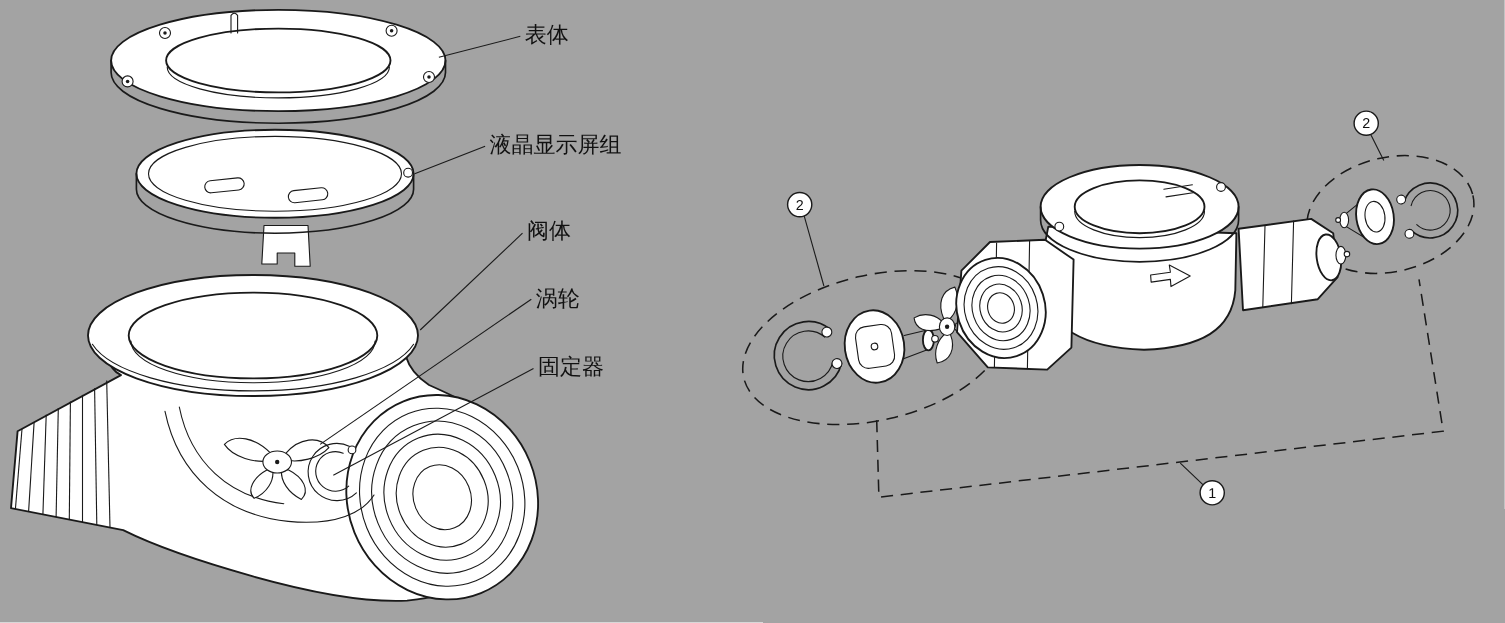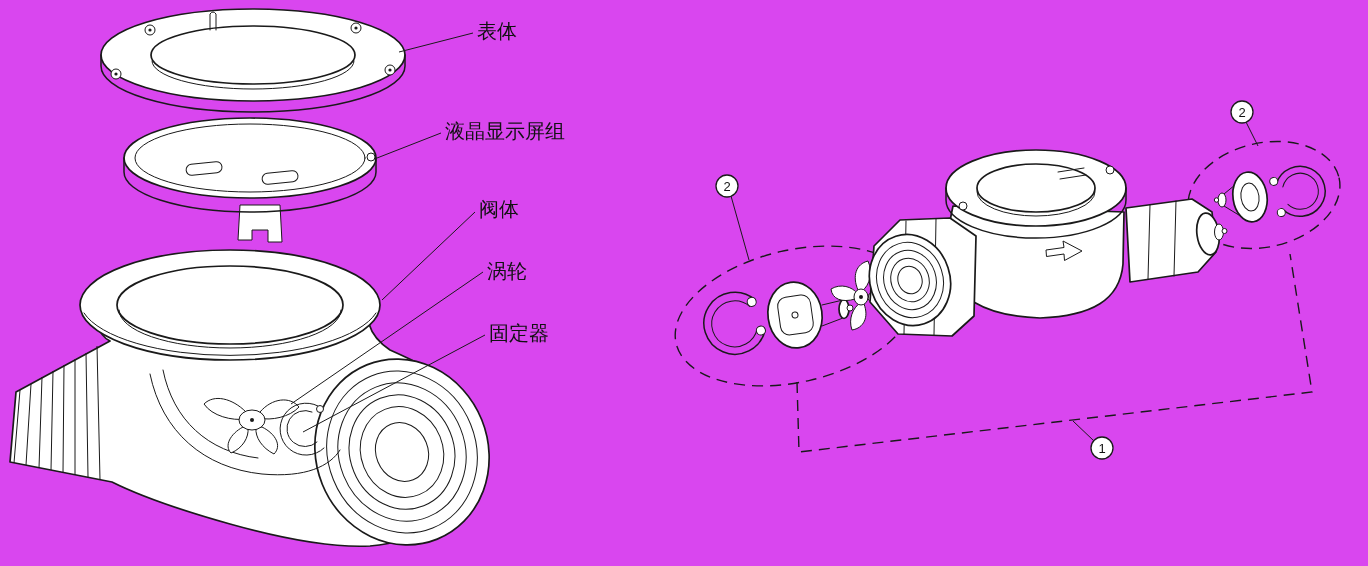--- a/index.html
+++ b/index.html
@@ -1,16 +1,16 @@
 <!DOCTYPE html>
 <html><head>
 <meta charset="utf-8">
 <style>
   html,body { margin:0; padding:0; background:#fff; }
-  #stage { position:relative; width:1368px; height:566px; background:#d946ef; overflow:hidden;
+  #stage { position:relative; width:1368px; height:566px; background:#a3a3a3; overflow:hidden;
            font-family:"Liberation Sans", sans-serif; }
   svg { display:block; }
   .ol   { fill:#fff; stroke:#1a1a1a; stroke-width:1.7; stroke-linejoin:round; }
   .ln   { fill:none; stroke:#1a1a1a; stroke-width:1.5; stroke-linecap:round; }
   .tn   { stroke-width:1; }
   .dash { fill:none; stroke:#1a1a1a; stroke-width:1.4; stroke-dasharray:11 7; }
   .lead { fill:none; stroke:#1a1a1a; stroke-width:1; }
   .lbl  { font-family:"Liberation Sans", sans-serif; font-size:20px; fill:#111; }
   .co-t { font-family:"Liberation Sans", sans-serif; font-size:13px; fill:#111; text-anchor:middle; }
   .co-c { fill:#fff; stroke:#1a1a1a; stroke-width:1.3; }

